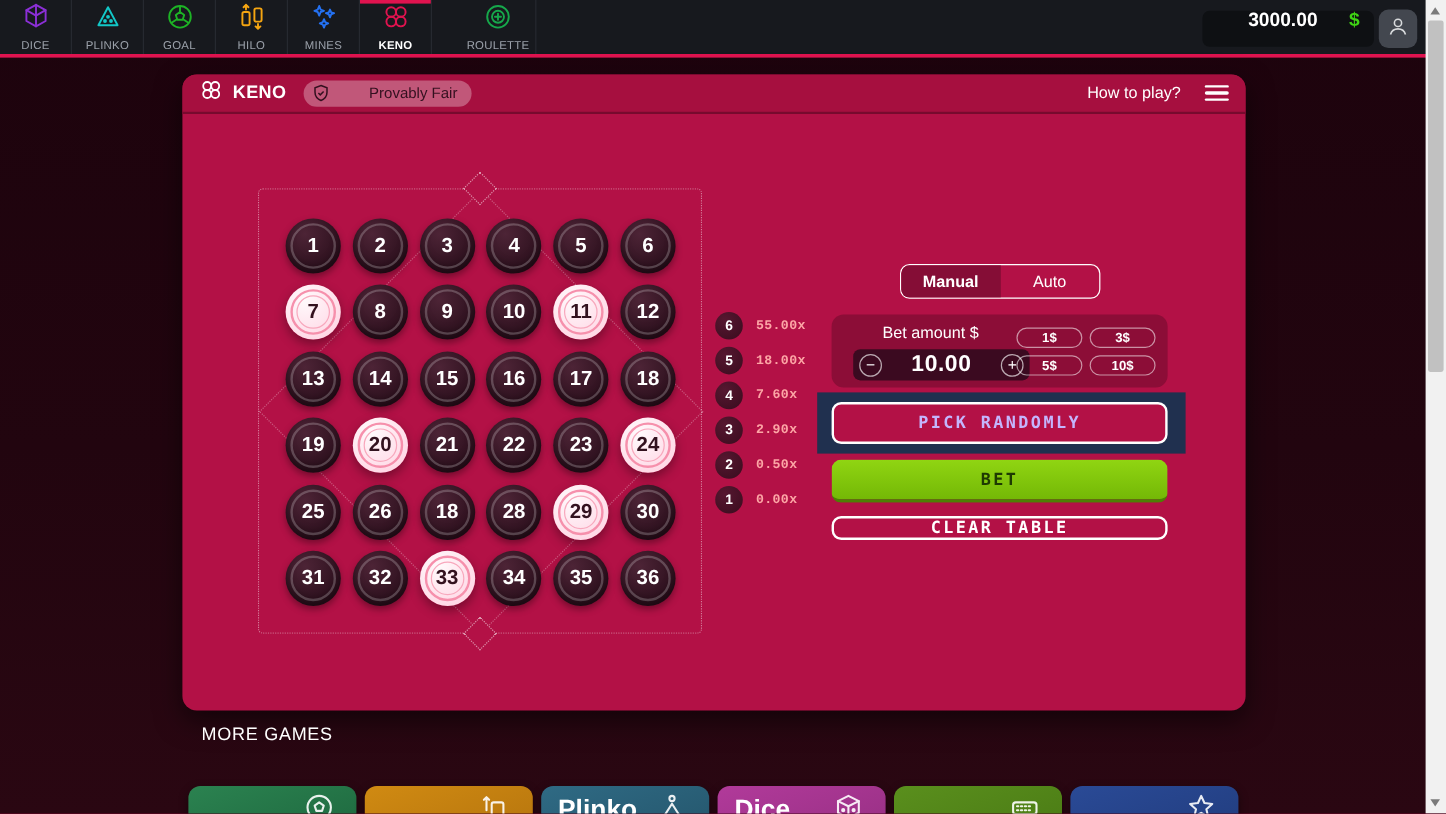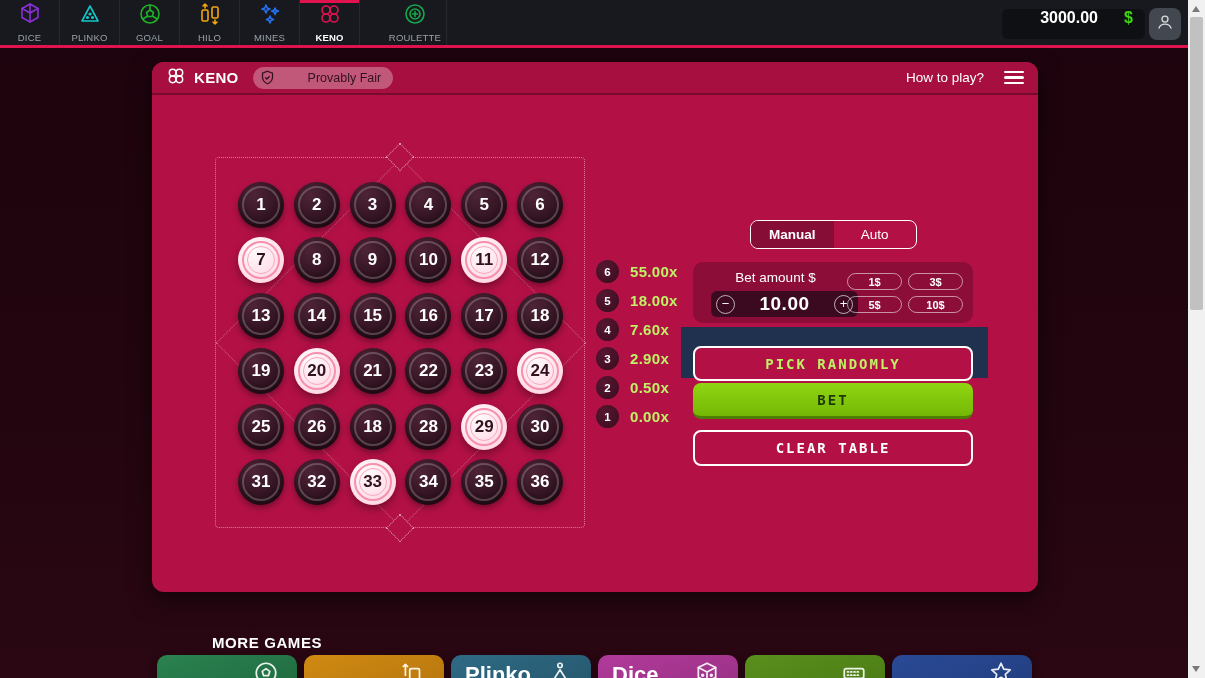--- a/index.html
+++ b/index.html
@@ -61,21 +61,21 @@
                    box-shadow:0 4px 9px rgba(0,0,0,.35); }
   .ball.selected::after { border:2px solid #f690ac; }
   .ball.selected::before { content:""; position:absolute; inset:9px; border:1.5px solid #f8a8bd; border-radius:50%; }
   .ball.selected b { color:#33121f; }
 
   
   .paytable { position:absolute; left:444px; top:195px; }
   .pay-row { height:29px; display:flex; align-items:center; gap:11px; }
   .pay-hits { width:23px; height:23px; border-radius:50%; background:radial-gradient(circle at 35% 30%, #561730, #3a0c1e);
               color:#fff; font-size:11.5px; font-weight:bold; display:flex; align-items:center; justify-content:center; }
-  .pay-mult { color:#bef264; font-size:15px; font-weight:bold; letter-spacing:.3px; }
+  .pay-mult { color:#fca5a5; font-size:11px; font-weight:bold; letter-spacing:.3px;font-family:Liberation Mono, monospace; }
 
   
   .mode-tabs { position:absolute; left:598px; top:158px; width:167px; height:29px;
                border:1px solid #fff; border-radius:8px; display:flex; overflow:hidden; }
   .mode-tab { flex:1; display:flex; align-items:center; justify-content:center;
               color:#fff; font-size:13.5px; cursor:pointer; }
   .mode-tab.active { background:#850d36; font-weight:bold; }
 
   .bet-panel { position:absolute; left:541px; top:200px; width:280px; height:61px;
                background:#8c0d37; border-radius:10px; }
@@ -87,28 +87,28 @@
   .bet-value { flex:1; text-align:center; color:#fff; font-weight:bold; font-size:19px; letter-spacing:.5px; }
   .chips { position:absolute; right:10px; top:11px; display:grid; grid-template-columns:55px 55px; gap:6px; }
   .chip { height:17px; border-radius:9px; border:1.5px solid rgba(255,255,255,.55); color:#fff;
           font-size:11px; font-weight:bold; display:flex; align-items:center; justify-content:center;
           background:transparent; cursor:pointer; }
 
   .highlight-box { position:absolute; left:529px; top:265px; width:307px; height:51px; background:#20304f; }
   .btn { position:absolute; left:541px; width:280px; border-radius:8px; display:flex; align-items:center;
          justify-content:center; font-family:"DejaVu Sans Mono", monospace; font-weight:bold;
          font-size:14px; letter-spacing:2px; cursor:pointer; }
-  .btn-pick { top:273px; height:35px; background:#b31146; border:2px solid #fff; color:#bef264;margin-top:11px; }
+  .btn-pick { top:273px; height:35px; background:#b31146; border:2px solid #fff; color:#c4b5fd; }
   .btn-bet  { top:321px; height:36px; background:linear-gradient(180deg,#90d512 0%,#74b806 100%);
               border-bottom:3px solid #4e7f04; color:#1e3a02; }
-  .btn-clear{ top:368px; height:36px; background:transparent; border:2px solid #fff; color:#fff; }
-
-  
-  .more-title { position:absolute; left:168px; top:634px; color:#fff; font-size:15px;
-                font-weight:700; letter-spacing:.6px;margin-left:44px; }
+  .btn-clear{ top:368px; height:20px; background:transparent; border:2px solid #fff; color:#fff; }
+
+  
+  .more-title { position:absolute; left:168px; top:604px; color:#fff; font-size:15px;
+                font-weight:400; letter-spacing:.6px; }
   .cards { position:absolute; left:157px; top:655px; display:flex; gap:7px; }
   .gcard { width:140px; height:90px; border-radius:10px; position:relative; cursor:pointer;
            box-shadow:0 3px 8px rgba(0,0,0,.4); }
   .gcard .gtitle { position:absolute; left:14px; top:7px; color:#fff; font-weight:bold; font-size:22px; }
   .gcard .gicon { position:absolute; right:18px; top:5px; opacity:.9; }
 
   
   .scrollbar { position:absolute; right:0; top:0; width:17px; height:678px; background:#f1f1f1; }
   .sb-thumb { position:absolute; left:2px; top:17px; width:13px; height:293px; background:#c1c1c1; border-radius:2px; }
   .sb-arrow { position:absolute; left:4px; width:0; height:0; border-left:4.5px solid transparent;

